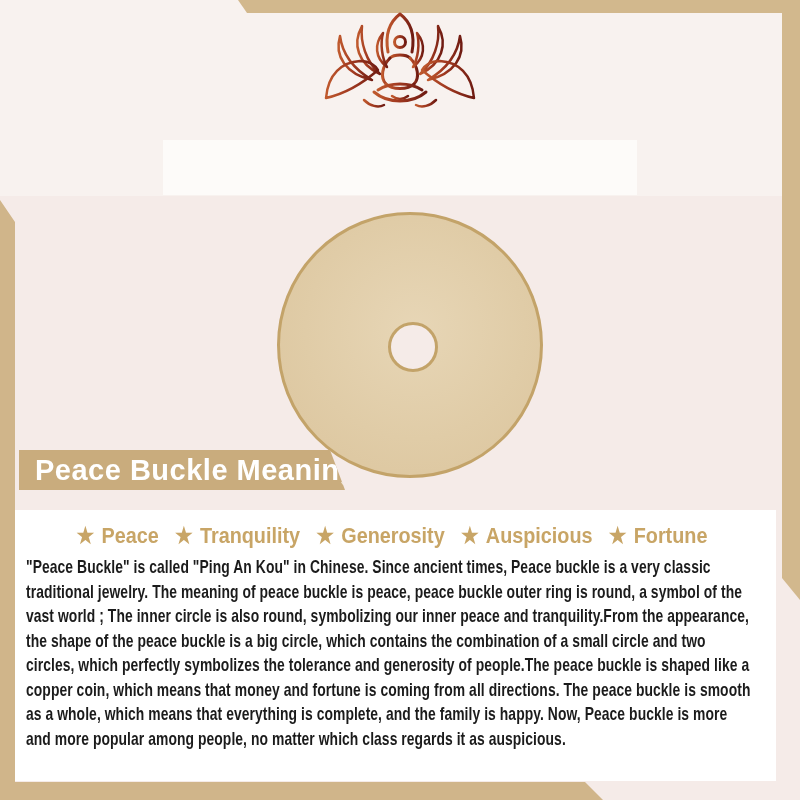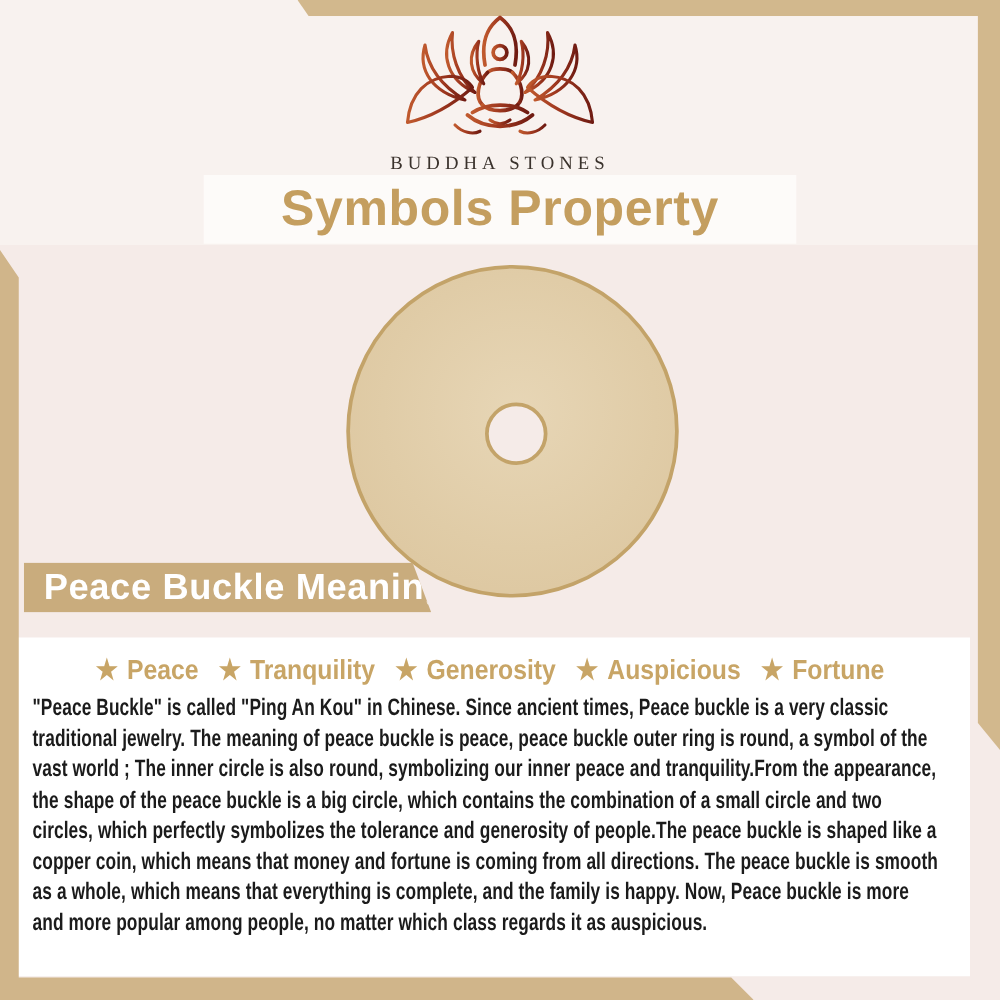--- a/index.html
+++ b/index.html
@@ -88,23 +88,21 @@
       <path d="M140 24 C146 44 134 62 108 68 C128 56 138 40 140 24 Z" stroke-width="2.5"></path>
 
       <path d="M6 86 C8 62 22 50 40 49 C50 49 56 54 58 58 C42 72 24 82 6 86 Z" stroke-width="2.5"></path>
       <path d="M154 86 C152 62 138 50 120 49 C110 49 104 54 102 58 C118 72 136 82 154 86 Z" stroke-width="2.5"></path>
 
       <path d="M44 88 C50 94 58 96 64 93" stroke-width="2.5"></path>
       <path d="M116 88 C110 94 102 96 96 93" stroke-width="2.5"></path>
     </g>
   </svg>
 
-  <div class="brand-name">BUDDHA STONES</div>
   <div class="title-band"></div>
-  <div class="page-title">Symbols Property</div>
 
   <div class="left-bottom-frame"></div>
   <div class="right-strip"></div>
 
   <div class="buckle">
     <div class="buckle-hole"></div>
   </div>
 
   <div class="ribbon">
     <div class="ribbon-label">Peace Buckle Meaning</div>

